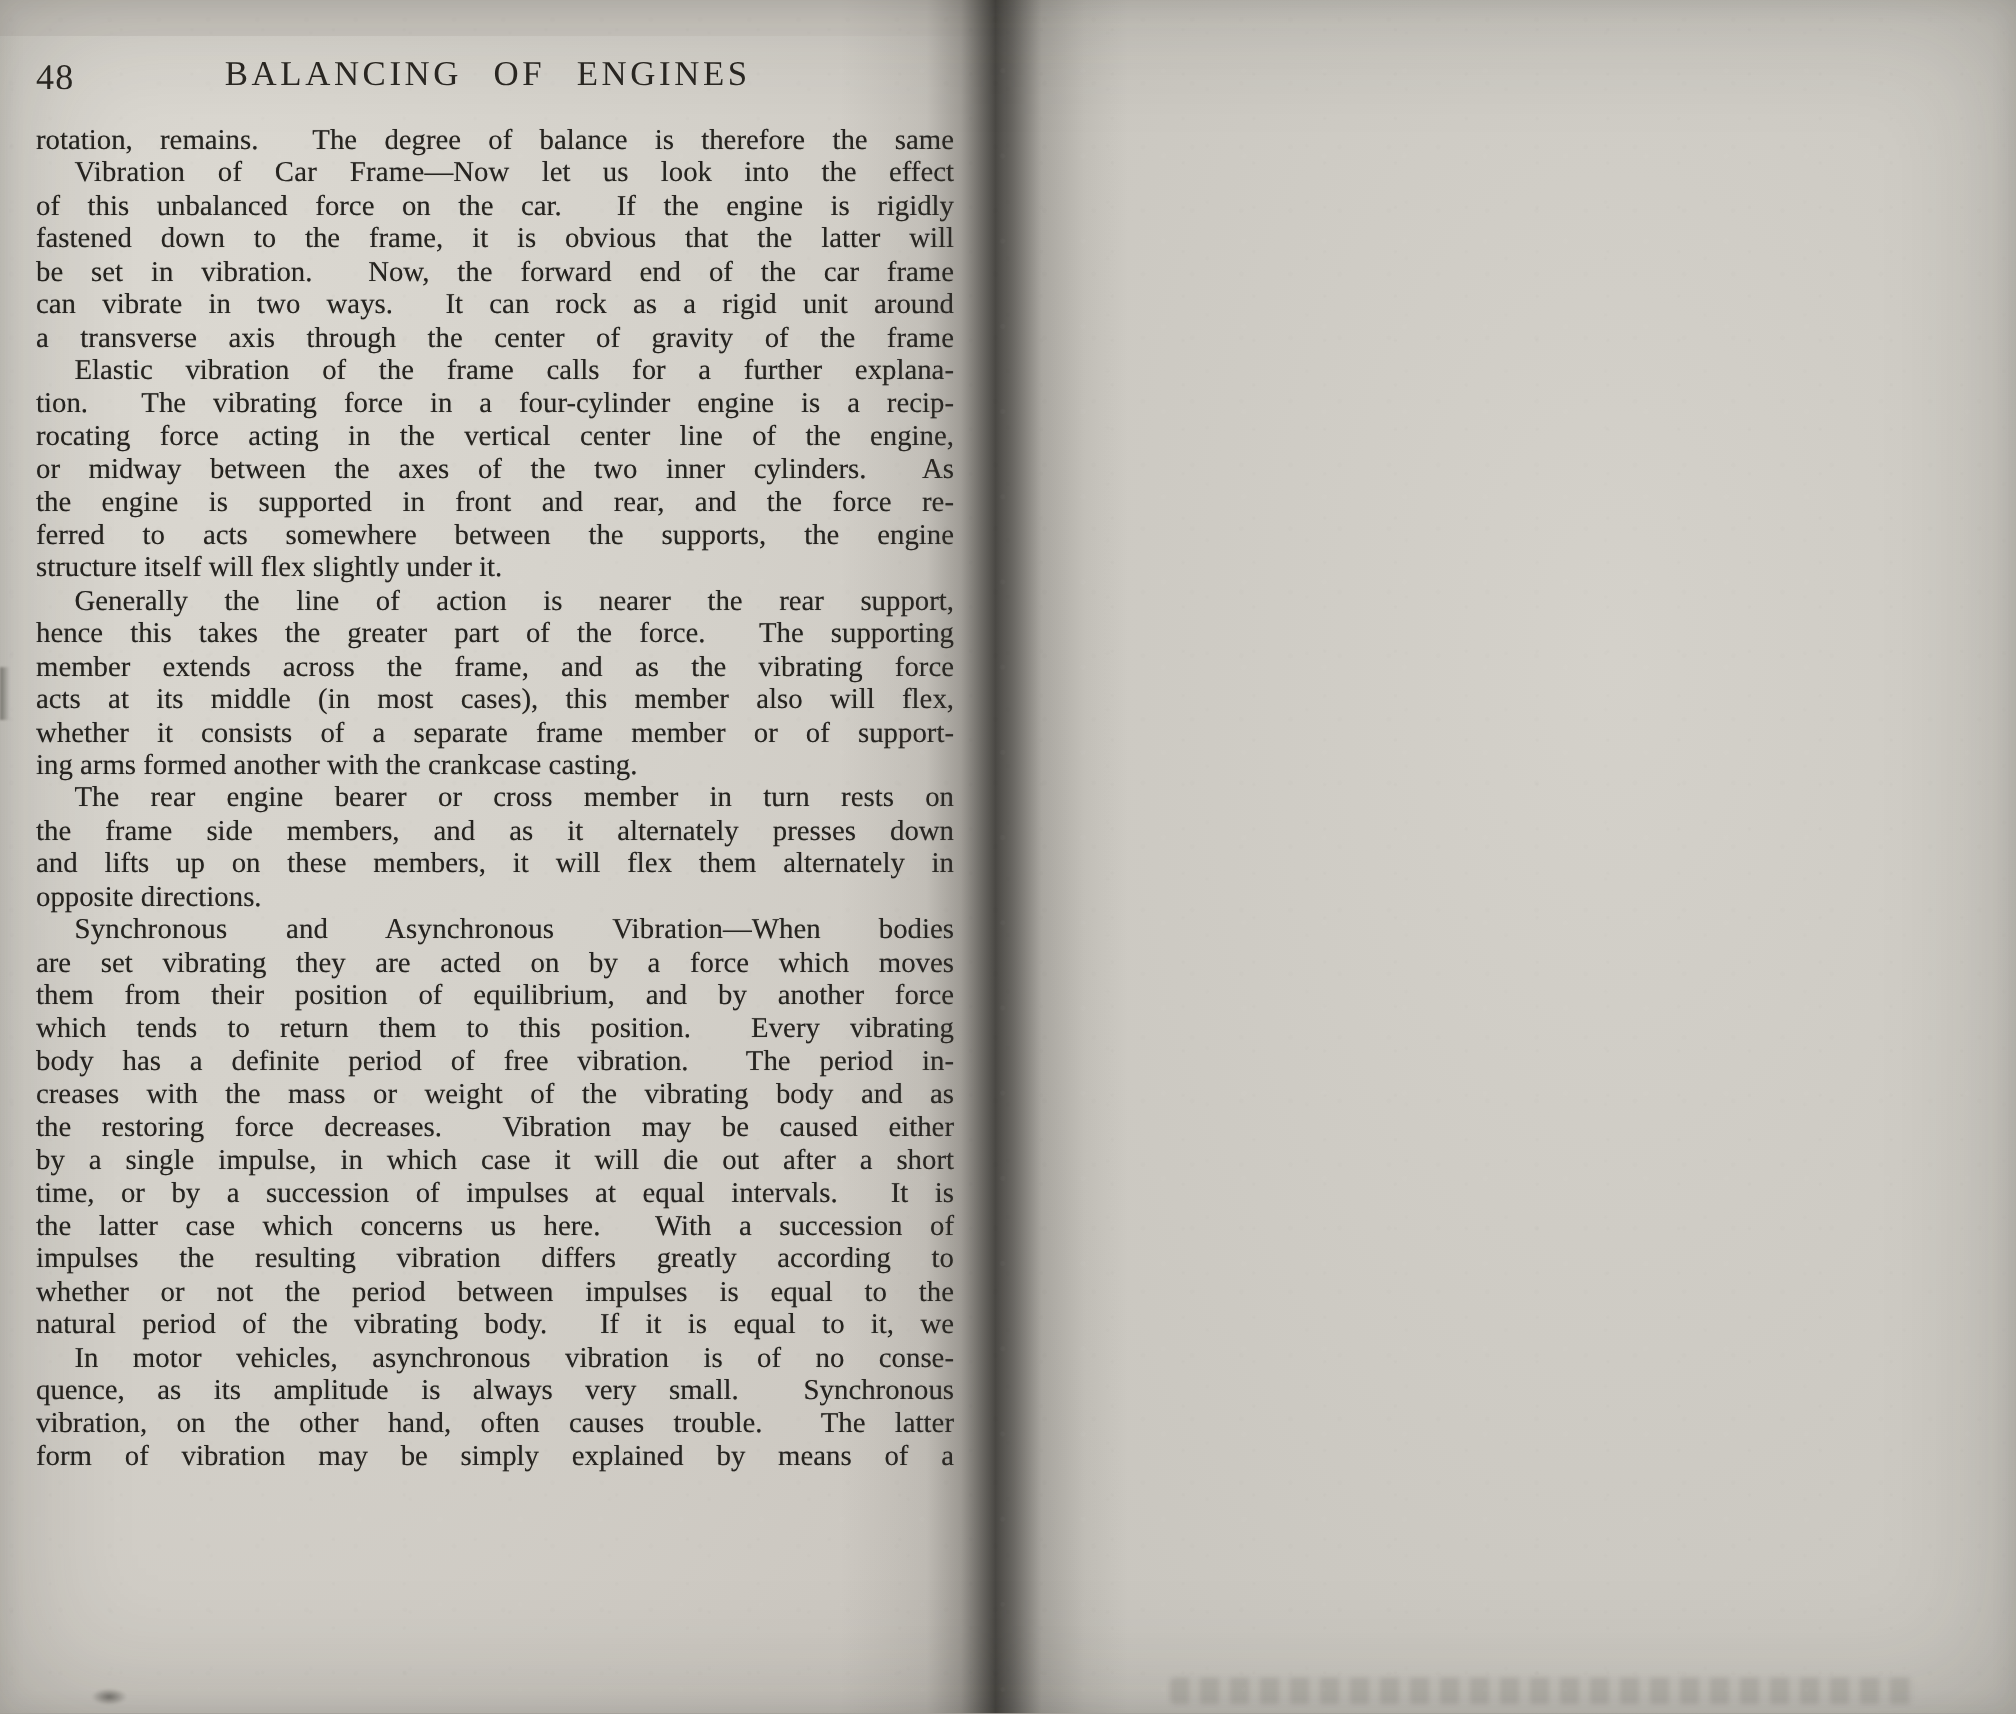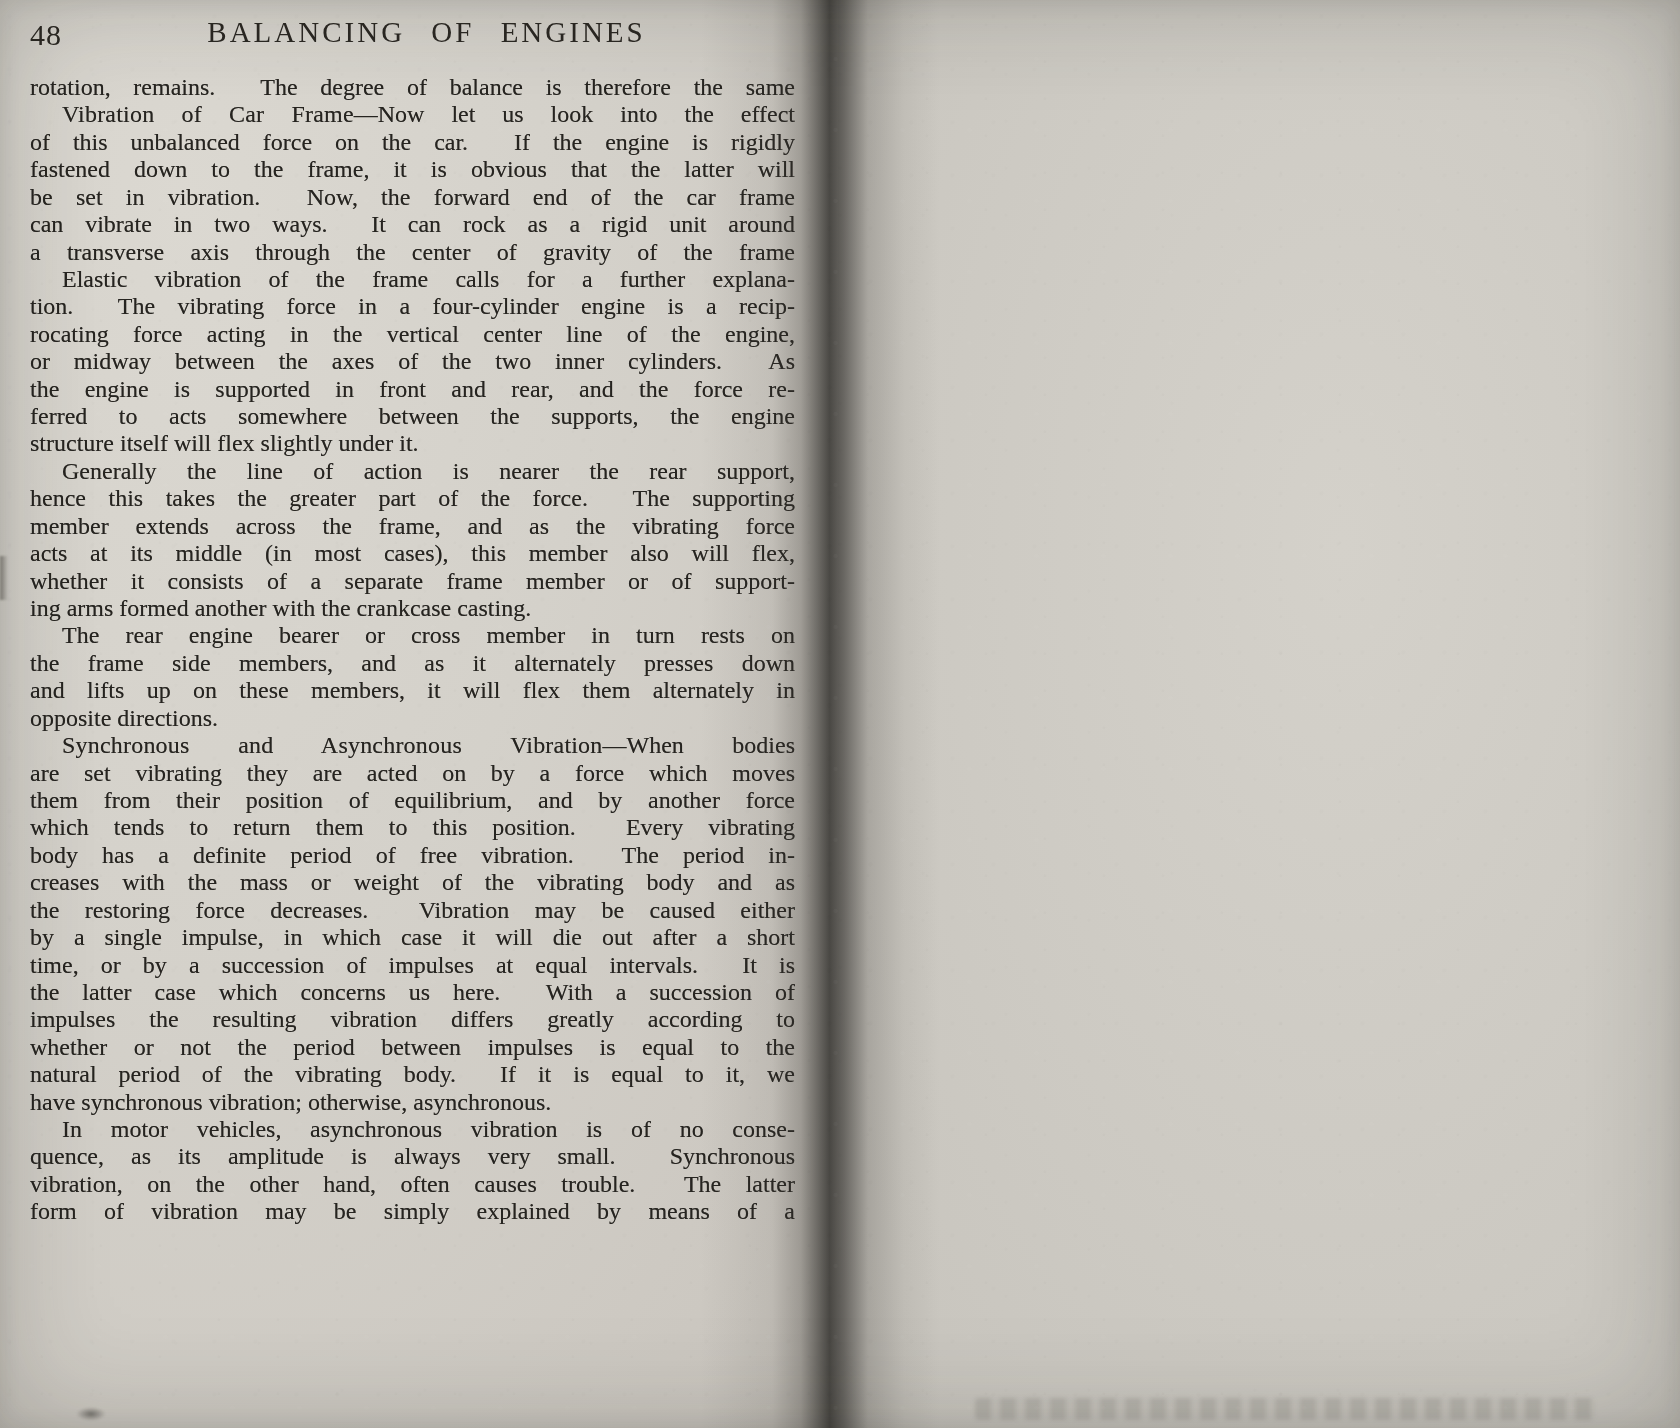--- a/index.html
+++ b/index.html
@@ -1,21 +1,21 @@
 <!DOCTYPE html>
 <html><head>
 <meta charset="utf-8">
 <style>
   html,body{margin:0;padding:0;background:#8d8a84;}
   .book{position:relative;width:1680px;height:1428px;overflow:hidden;
         font-family:"Liberation Serif","DejaVu Serif",serif;color:#262420;
         background:#cdc9c2;}
   .page{position:absolute;top:0;bottom:0;}
   .page-l{left:0;width:838px;
-    background:radial-gradient(ellipse at 22% 14%, #dbd8d1 0%, #d4d1ca 45%, #cdc9c2 80%, #c9c5be 100%);}
+    background:radial-gradient(ellipse at 22% 14%, #dbd8d1 0%, #d4d1ca 45%, #cdc9c2 80%, #c9c5be 100%);margin-top:30px;}
   .page-r{left:838px;right:0;
     background:radial-gradient(ellipse at 60% 38%, #d4d1ca 0%, #cdcac3 55%, #c7c4bd 100%);}
   .gutter{position:absolute;top:0;bottom:0;left:700px;width:240px;pointer-events:none;
     background:linear-gradient(90deg,
       rgba(70,67,62,0) 0%,
       rgba(70,67,62,.10) 30%,
       rgba(60,57,52,.32) 42%,
       rgba(28,27,24,.74) 54%,
       rgba(40,38,35,.60) 60%,
       rgba(90,87,82,.30) 70%,
@@ -53,21 +53,21 @@
     background:linear-gradient(90deg, rgba(58,55,50,.5), rgba(58,55,50,0));
     filter:blur(1px);pointer-events:none;}
 </style>
 </head>
 <body>
 
 <div class="book">
 
   <div class="page page-l">
     <div class="pgnum" style="left:30px;top:18px;">48</div>
-    <div class="runtitle" style="left:44px;top:16px;width:765px;text-align:center;">BALANCING OF ENGINES</div>
+    <div class="runtitle" style="left:24px;top:16px;width:765px;text-align:center;">BALANCING OF ENGINES</div>
     <div class="col col-l" id="col-left">
         <div class="line">rotation, remains.&nbsp; The degree of balance is therefore the same</div>
         <div class="line ind"><b>Vibration of Car Frame</b>—Now let us look into the effect</div>
         <div class="line">of this unbalanced force on the car.&nbsp; If the engine is rigidly</div>
         <div class="line">fastened down to the frame, it is obvious that the latter will</div>
         <div class="line">be set in vibration.&nbsp; Now, the forward end of the car frame</div>
         <div class="line">can vibrate in two ways.&nbsp; It can rock as a rigid unit around</div>
         <div class="line">a transverse axis through the center of gravity of the frame</div>
         <div class="line ind">Elastic vibration of the frame calls for a further explana-</div>
         <div class="line">tion.&nbsp; The vibrating force in a four-cylinder engine is a recip-</div>
@@ -92,21 +92,20 @@
         <div class="line">which tends to return them to this position.&nbsp; Every vibrating</div>
         <div class="line">body has a definite period of free vibration.&nbsp; The period in-</div>
         <div class="line">creases with the mass or weight of the vibrating body and as</div>
         <div class="line">the restoring force decreases.&nbsp; Vibration may be caused either</div>
         <div class="line">by a single impulse, in which case it will die out after a short</div>
         <div class="line">time, or by a succession of impulses at equal intervals.&nbsp; It is</div>
         <div class="line">the latter case which concerns us here.&nbsp; With a succession of</div>
         <div class="line">impulses the resulting vibration differs greatly according to</div>
         <div class="line">whether or not the period between impulses is equal to the</div>
         <div class="line">natural period of the vibrating body.&nbsp; If it is equal to it, we</div>
-        <div class="line last">have synchronous vibration; otherwise, asynchronous.</div>
         <div class="line ind">In motor vehicles, asynchronous vibration is of no conse-</div>
         <div class="line">quence, as its amplitude is always very small.&nbsp; Synchronous</div>
         <div class="line">vibration, on the other hand, often causes trouble.&nbsp; The latter</div>
         <div class="line">form of vibration may be simply explained by means of a</div>
       </div>
   </div>
 
   <div class="page page-r">
     
     

